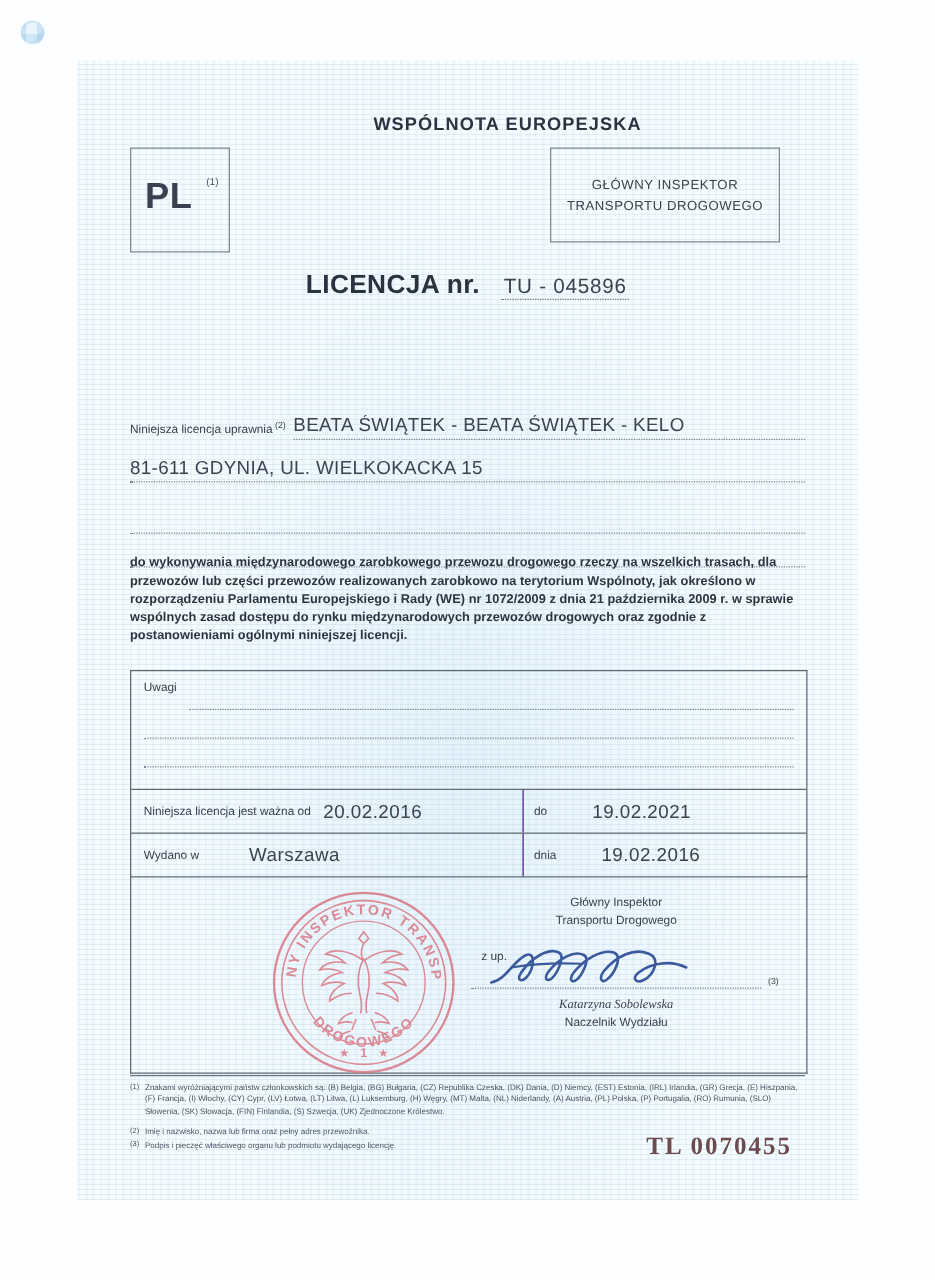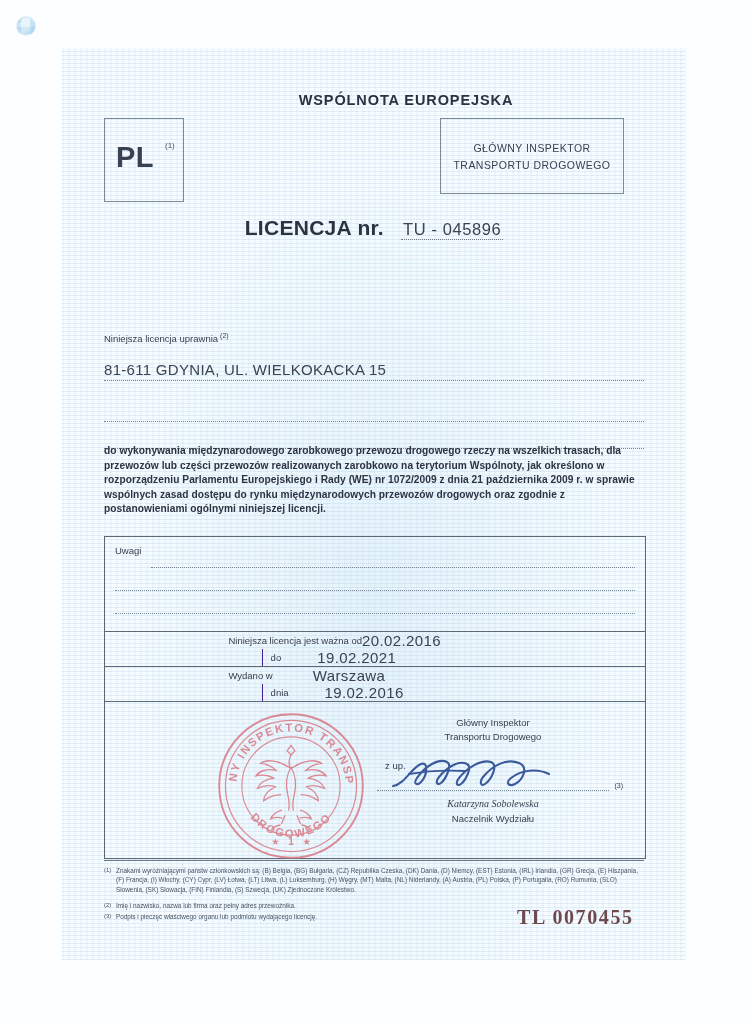--- a/index.html
+++ b/index.html
@@ -135,33 +135,33 @@
   }
   .remarks{height:94px;position:relative;padding:8px 10px 0 10px;box-sizing:border-box;}
   .remarks .rlbl{
     position:absolute;left:10px;top:8px;font-size:9.5px;color:#39404e;
   }
   .remarks .rl{
     border-bottom:1.2px dotted #7b8694;height:22px;margin-left:0;
   }
   .remarks .rl.first{margin-left:36px;width:calc(100% - 36px);}
   .trow{
-    display:flex;border-top:1px solid #5f6976;height:34px;align-items:center;flex-direction:column;
+    display:flex;border-top:1px solid #5f6976;height:34px;align-items:center;
   }
   .tcell-l{
     width:58%;display:flex;align-items:baseline;height:100%;
     padding-left:10px;box-sizing:border-box;
   }
   .tcell-r{
     width:42%;display:flex;align-items:baseline;height:100%;
     border-left:1px solid #4c1d95;padding-left:8px;box-sizing:border-box;
   }
   .t-lbl{font-size:9.5px;color:#39404e;white-space:nowrap;align-self:center;}
   .t-val{
-    font-size:15px;color:#3b4250;letter-spacing:.4px;align-self:center;
+    font-size:15px;color:#3b4250;letter-spacing:.4px;margin-left:10px;align-self:center;
   }
   .t-val.center{margin-left:40px;}
   .t-val.r{margin-left:36px;}
 
   
   .sigzone{
     position:absolute;left:42px;top:652px;width:540px;height:158px;
     border:1px solid #5f6976;border-top:none;
   }
   .sig-block{
@@ -237,20 +237,21 @@
     </div>
 
     <div class="lic-line">
       <span class="lic-label">LICENCJA nr.</span><span class="lic-no">TU - 045896</span>
     </div>
 
 
     <div class="holder">
       <div class="row1">
         <span class="lbl"><span>Niniejsza licencja uprawnia</span><span class="sup">(2)</span></span>
+        <span class="fill">BEATA ŚWIĄTEK - BEATA ŚWIĄTEK - KELO</span>
       </div>
       <div style="height:14px"></div>
       <div class="fill wide">81-611 GDYNIA, UL. WIELKOKACKA 15</div>
       <div style="height:14px"></div>
       <div class="blank-line"></div>
       <div class="blank-line"></div>
     </div>
 
     <div class="para">do wykonywania międzynarodowego zarobkowego przewozu drogowego rzeczy na wszelkich trasach, dla przewozów lub części przewozów realizowanych zarobkowo na terytorium Wspólnoty, jak określono w rozporządzeniu Parlamentu Europejskiego i Rady (WE) nr 1072/2009 z dnia 21 października 2009 r. w sprawie wspólnych zasad dostępu do rynku międzynarodowych przewozów drogowych oraz zgodnie z postanowieniami ogólnymi niniejszej licencji.</div>
 

